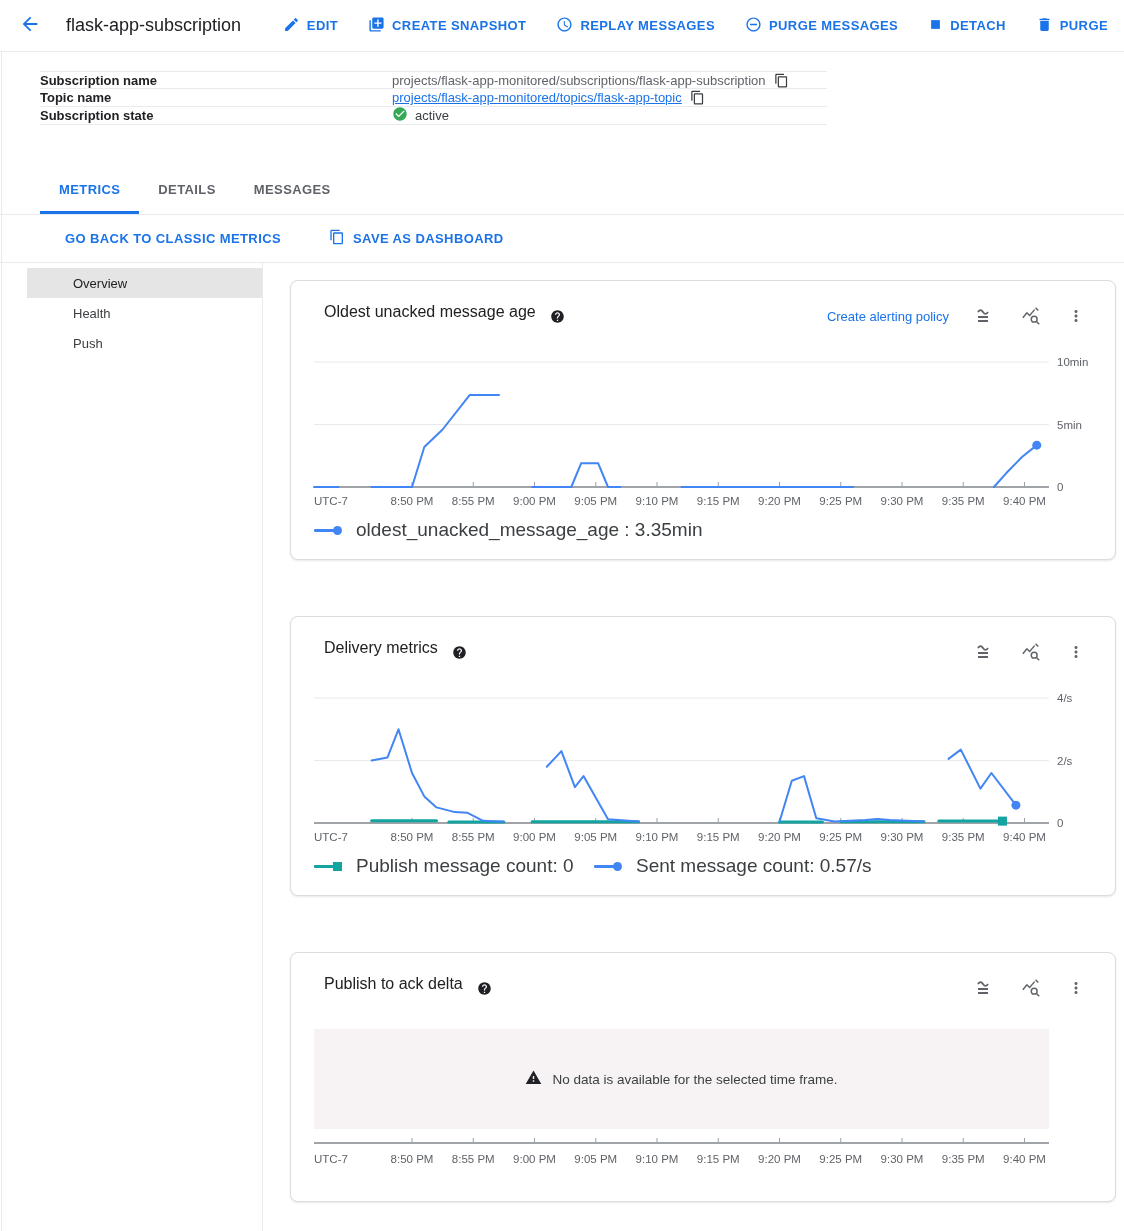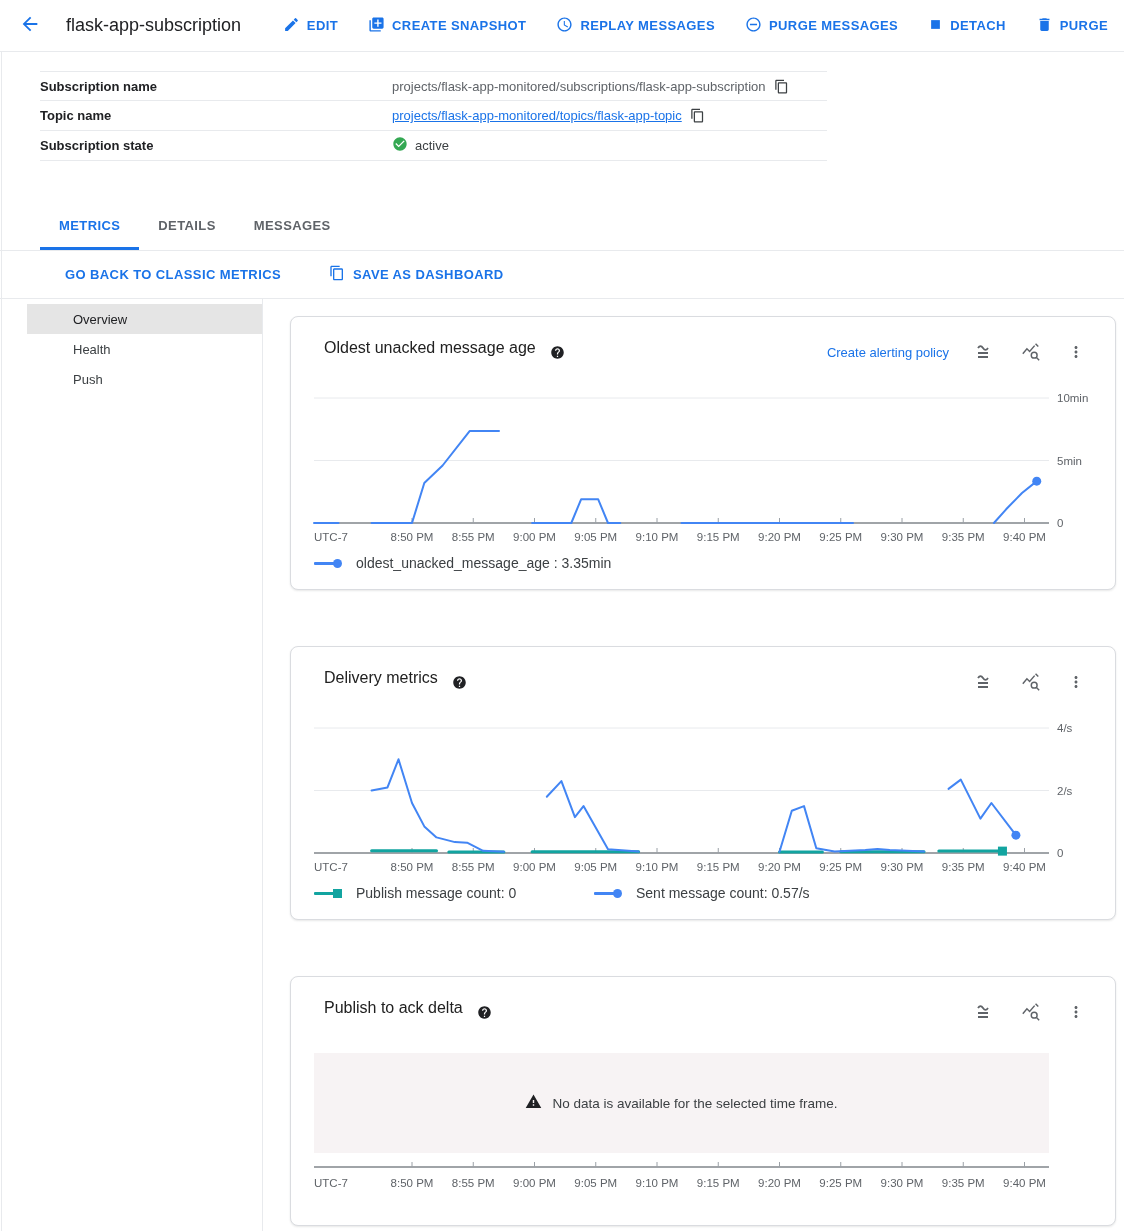--- a/index.html
+++ b/index.html
@@ -14,21 +14,21 @@
   .header { height:52px; display:flex; align-items:center; padding:0 14px 0 14px; border-bottom:1px solid #e8eaed; }
   .back-btn { background:none; border:none; cursor:pointer; width:32px; height:32px; display:flex; align-items:center; justify-content:center; }
   .page-title { font-size:18px; font-weight:400; color:#202124; margin-left:20px; white-space:nowrap; }
   .header-actions { margin-left:auto; display:flex; align-items:center; gap:30px; padding-right:2px; }
   .hbtn { background:none; border:none; cursor:pointer; display:flex; align-items:center; gap:7px;
           color:#1a73e8; font-family:inherit; font-size:13px; font-weight:700; letter-spacing:.4px; white-space:nowrap; }
   .hbtn svg { flex:none; }
 
   
   .info { margin:19px 0 0 40px; width:787px; }
-  .irow { display:flex; align-items:center; height:30px; border-bottom:1px solid #e8eaed; }
+  .irow { display:flex; align-items:center; height:18px; border-bottom:1px solid #e8eaed; }
   .irow:first-child { border-top:1px solid #e8eaed; }
   .ilabel { width:352px; font-size:13px; font-weight:700; color:#202124; }
   .ival { display:flex; align-items:center; gap:8px; font-size:13px; color:#5f6368; }
   .ival .copy { cursor:pointer; display:flex; align-items:center; background:none; border:none; padding:0; }
   .topic-link { color:#1a73e8; text-decoration:underline; cursor:pointer; }
   .state { display:flex; align-items:center; gap:7px; color:#3c4043; }
 
   
   .tabs { margin-top:42px; display:flex; padding-left:40px; border-bottom:1px solid #e8eaed; height:48px; }
   .tab { padding:0 19px; display:flex; align-items:center; font-size:13px; font-weight:700; letter-spacing:.4px;
@@ -57,21 +57,21 @@
   .head-right { margin-left:auto; display:flex; align-items:center; gap:26px; }
   .alert-link { color:#1a73e8; font-size:13px; text-decoration:none; cursor:pointer; white-space:nowrap; }
   .icon-btn { background:none; border:none; cursor:pointer; display:flex; align-items:center; padding:0; }
   .chart { display:block; margin:16px 0 0 0; font-family:"Liberation Sans",sans-serif; }
   .legend-row { display:flex; align-items:center; padding:4px 0 18px 23px; }
   .lg { display:inline-flex; align-items:center; }
   .lg.first2 { width:280px; }
   .lg .line { width:22px; height:3px; background:var(--c,#4285f4); border-radius:1px; }
   .lg .dot { width:9px; height:9px; border-radius:50%; background:var(--c,#4285f4); margin-left:-3px; }
   .lg .sq { width:9px; height:9px; background:var(--c,#12a4a0); margin-left:-3px; }
-  .lg .lg-label { margin-left:14px; font-size:14px; color:#3c4043; white-space:nowrap; }
+  .lg .lg-label { margin-left:14px; font-size:19px; color:#3c4043; white-space:nowrap; }
 
   .nodata-box { margin:28px 23px 0 23px; width:735px; height:100px; background:#f7f3f4;
                 display:flex; align-items:center; justify-content:center; gap:10px; }
   .nodata-text { font-size:13.5px; color:#3c4043; }
   .axis-only { margin-top:2px; }
 </style>
 </head>
 <body>
 
 <div class="header">

